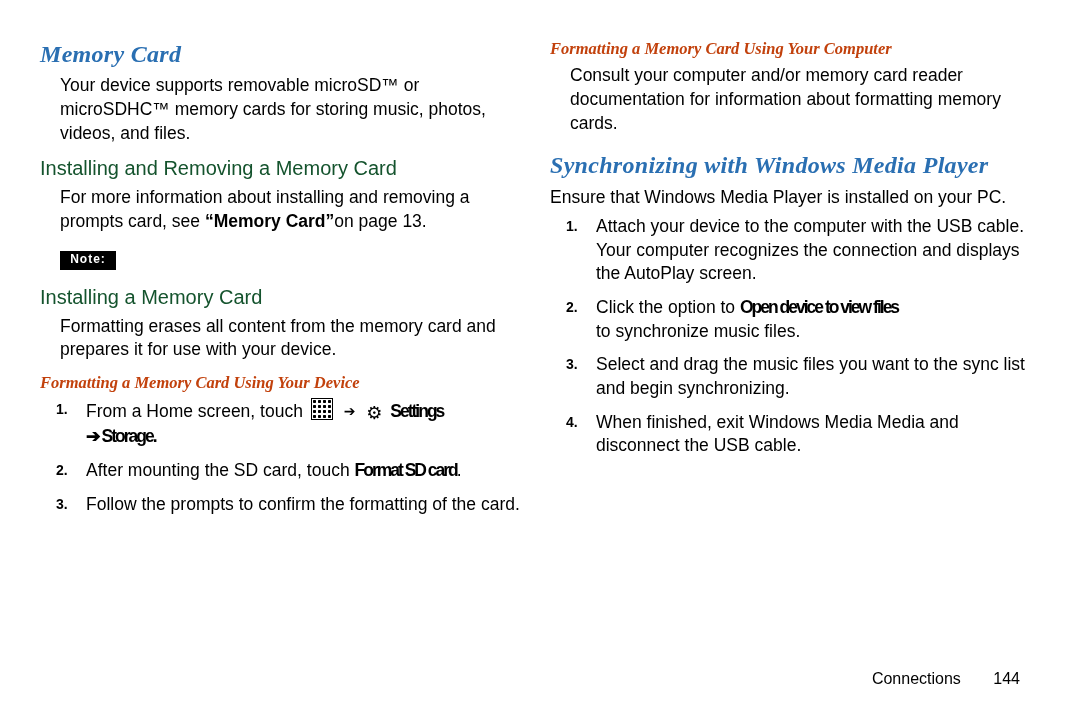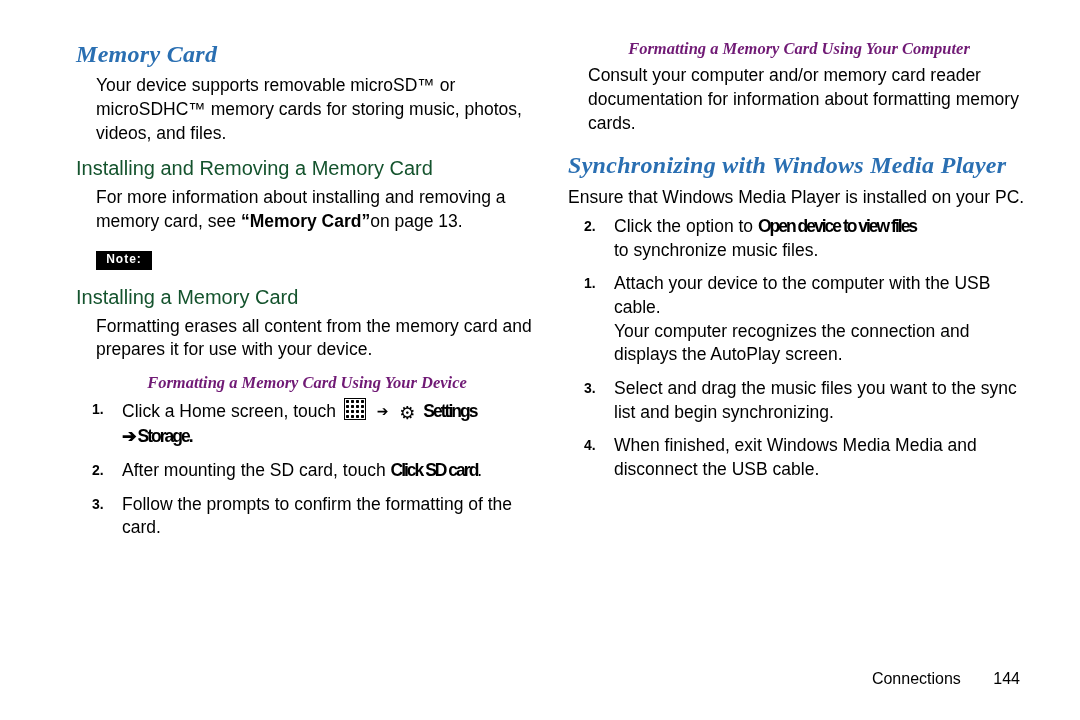--- a/index.html
+++ b/index.html
@@ -9,21 +9,21 @@
     height: 720px;
     background: #fff;
     font-family: Arial, Helvetica, sans-serif;
     color: #000;
   }
   .page {
     position: relative;
     width: 1080px;
     height: 720px;
     box-sizing: border-box;
-    padding: 38px 50px 30px 76px;
+    padding: 38px 50px 30px 40px;
   }
   .cols {
     display: flex;
     gap: 30px;
   }
   .col {
     width: 485px;
     font-size: 17.5px;
     line-height: 1.35;
   }
@@ -40,24 +40,23 @@
     font-family: Arial, Helvetica, sans-serif;
     color: #14532d;
     font-size: 20px;
     font-weight: 400;
     margin: 10px 0 4px 0;
   }
   .h3 {
     font-family: Georgia, "Times New Roman", serif;
     font-weight: bold;
     font-style: italic;
-    color: #701a75;
+    color: #c2410c;
     font-size: 16.5px;
     margin: 10px 0 4px 0;
-    text-align: center;
   }
   p {
     margin: 0 0 6px 0;
   }
   .body-indent {
     margin-left: 20px;
   }
   .note-row {
     display: flex;
     gap: 14px;
@@ -170,70 +169,70 @@
 
 <div class="page">
   <div class="cols">
 
     <div class="col">
       <div class="h1">Memory Card</div>
       <p class="body-indent">Your device supports removable microSD™ or microSDHC™ memory cards for storing music, photos, videos, and files.</p>
 
       <div class="h2">Installing and Removing a Memory Card</div>
       <p class="body-indent">
-        <span>For more information about installing and removing a memory card, see </span>
+        <span>For more information about installing and removing a prompts card, see </span>
         <span class="bold">“Memory Card”</span><span>on page 13.</span>
       </p>
 
       <div class="note-row">
         <div class="note-label">Note:</div>
       </div>
 
       <div class="h2">Installing a Memory Card</div>
       <p class="body-indent">Formatting erases all content from the memory card and prepares it for use with your device.</p>
 
       <div class="h3">Formatting a Memory Card Using Your Device</div>
       <ol class="num">
         <li data-marker="1.">
-          <span>Click a Home screen, touch</span>
+          <span>From a Home screen, touch</span>
           <span class="icon-apps"></span>
           <span class="icon-arrow">➔</span>
           <span class="icon-settings">⚙</span>
           <span class="ghost-bold">Settings</span>
           <br>
           <span class="ghost-bold">➔ Storage.</span>
         </li>
         <li data-marker="2.">
           <span>After mounting the SD card, touch</span>
-          <span class="ghost-bold">Click SD card</span><span>.</span>
+          <span class="ghost-bold">Format SD card</span><span>.</span>
         </li>
         <li data-marker="3.">
           <span>Follow the prompts to confirm the formatting of the card.</span>
         </li>
       </ol>
     </div>
 
     <div class="col">
       <div class="h3" style="margin-top:0">Formatting a Memory Card Using Your Computer</div>
       <p class="body-indent">Consult your computer and/or memory card reader documentation for information about formatting memory cards.</p>
 
       <div class="h1" style="margin-top:14px">Synchronizing with Windows Media Player</div>
       <p>Ensure that Windows Media Player is installed on your PC.</p>
 
       <ol class="num">
+        <li data-marker="1.">
+          <span>Attach your device to the computer with the USB cable.</span>
+          <p class="sub-line">Your computer recognizes the connection and displays the AutoPlay screen.</p>
+        </li>
         <li data-marker="2.">
           <span>Click the option to </span>
           <span class="ghost-bold">Open device to view files</span>
           <br>
           <span> to synchronize music files.</span>
         </li>
-        <li data-marker="1.">
-          <span>Attach your device to the computer with the USB cable.</span>
-          <p class="sub-line">Your computer recognizes the connection and displays the AutoPlay screen.</p>
-        </li>
         <li data-marker="3.">
           <span>Select and drag the music files you want to the sync list and begin synchronizing.</span>
         </li>
         <li data-marker="4.">
           <span>When finished, exit Windows Media Media and disconnect the USB cable.</span>
         </li>
       </ol>
     </div>
 
   </div>

